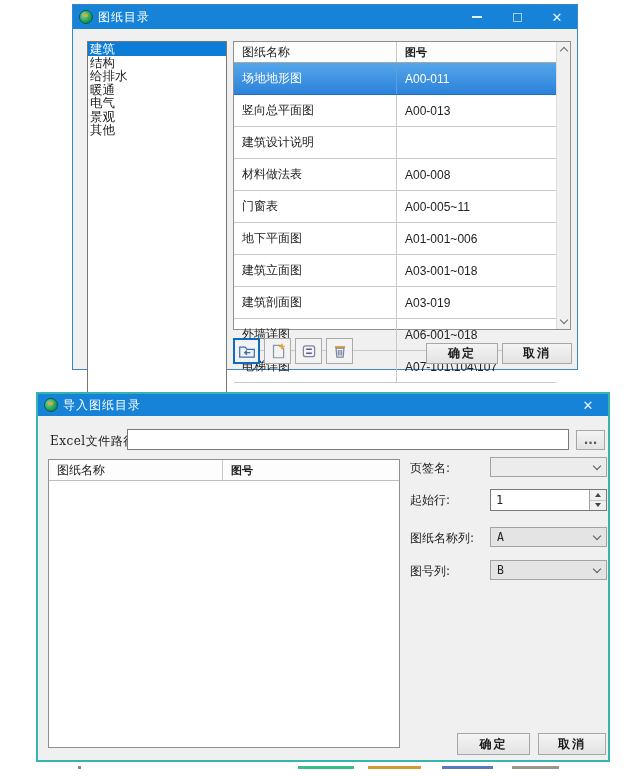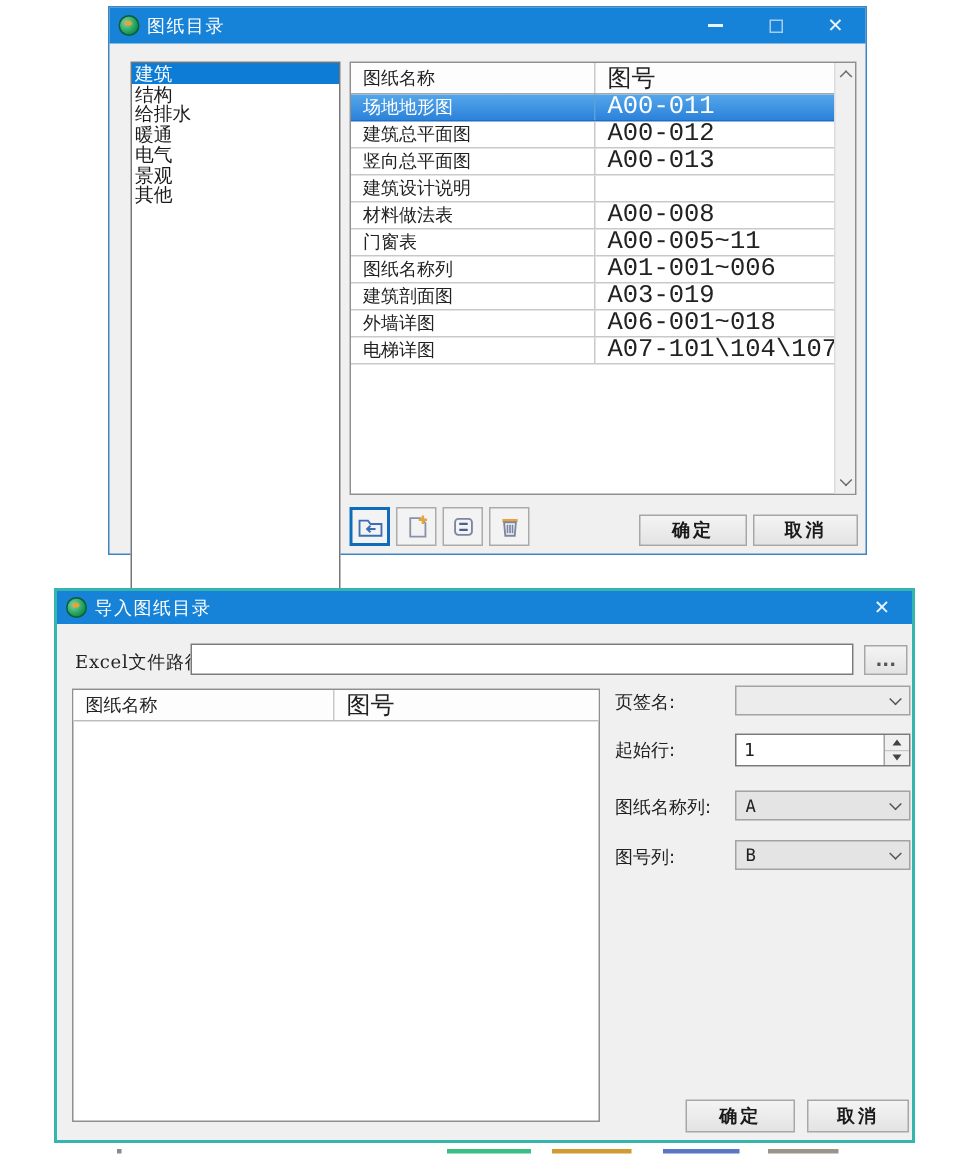--- a/index.html
+++ b/index.html
@@ -45,27 +45,27 @@
   .list-item { line-height:13.5px; height:13.5px; padding-left:2px; white-space:nowrap;
     font-size:12.5px; color:#1a1a1a; }
   .list-item.selected { background:#0c7cd6; color:#fff; }
 
   
   .tablewrap {
     position:absolute; left:160px; top:36px; width:338px; height:289px;
     background:#fff; border:1px solid #8f8f8f;
   }
   .tbl { position:absolute; left:0; top:0; right:14px; bottom:0; }
-  .trow { display:flex; height:18px; border-bottom:1px solid #c9c9c9; align-items:center; }
+  .trow { display:flex; height:32px; border-bottom:1px solid #c9c9c9; align-items:center; }
   .thead { height:21px; border-bottom:1px solid #a8a8a8; background:#fdfdfd; }
   .tcell-name { width:163px; padding-left:8px; border-right:1px solid #c9c9c9;
     height:100%; display:flex; align-items:center; overflow:hidden; white-space:nowrap; }
   .tcell-num { flex:1; padding-left:8px; height:100%; display:flex; align-items:center;
-    overflow:hidden; white-space:nowrap; font-family:Liberation Mono, monospace; font-size:17px; }
-  .thead .tcell-num { font-family:"DejaVu Sans","Liberation Sans",sans-serif; font-size:16px; }
+    overflow:hidden; white-space:nowrap; font-family:Liberation Sans, sans-serif; font-size:12px; }
+  .thead .tcell-num { font-family:"DejaVu Sans","Liberation Sans",sans-serif; font-size:11px;font-weight:bold; }
   .trow.selected { background:linear-gradient(180deg,#55a6ea,#2b82da); color:#fff;
     border-bottom:1px solid #1f6ec4; }
   .trow.selected .tcell-name { border-right-color:#5d9fd8; }
 
   
   .vscroll { position:absolute; top:0; right:0; bottom:0; width:14px; background:#f0f0f0;
     border-left:1px solid #dcdcdc; }
   .scroll-arrow { position:absolute; left:0; width:14px; height:15px; display:flex;
     align-items:center; justify-content:center; }
   .scroll-arrow.up { top:0; } .scroll-arrow.down { bottom:0; }
@@ -165,41 +165,41 @@
     <div class="tbl">
       <div class="trow thead">
         <div class="tcell-name">图纸名称</div>
         <div class="tcell-num">图号</div>
       </div>
       <div class="trow selected">
         <div class="tcell-name">场地地形图</div>
         <div class="tcell-num">A00-011</div>
       </div>
       <div class="trow">
-        <div class="tcell-name">建筑总平面图</div>
-        <div class="tcell-num">A00-012</div>
-      </div>
-      <div class="trow">
         <div class="tcell-name">竖向总平面图</div>
         <div class="tcell-num">A00-013</div>
       </div>
       <div class="trow">
         <div class="tcell-name">建筑设计说明</div>
       </div>
       <div class="trow">
         <div class="tcell-name">材料做法表</div>
         <div class="tcell-num">A00-008</div>
       </div>
       <div class="trow">
         <div class="tcell-name">门窗表</div>
         <div class="tcell-num">A00-005~11</div>
       </div>
       <div class="trow">
-        <div class="tcell-name">图纸名称列</div>
+        <div class="tcell-name">地下平面图</div>
         <div class="tcell-num">A01-001~006</div>
+      </div>
+      <div class="trow">
+        <div class="tcell-name">建筑立面图</div>
+        <div class="tcell-num">A03-001~018</div>
       </div>
       <div class="trow">
         <div class="tcell-name">建筑剖面图</div>
         <div class="tcell-num">A03-019</div>
       </div>
       <div class="trow">
         <div class="tcell-name">外墙详图</div>
         <div class="tcell-num">A06-001~018</div>
       </div>
       <div class="trow">

